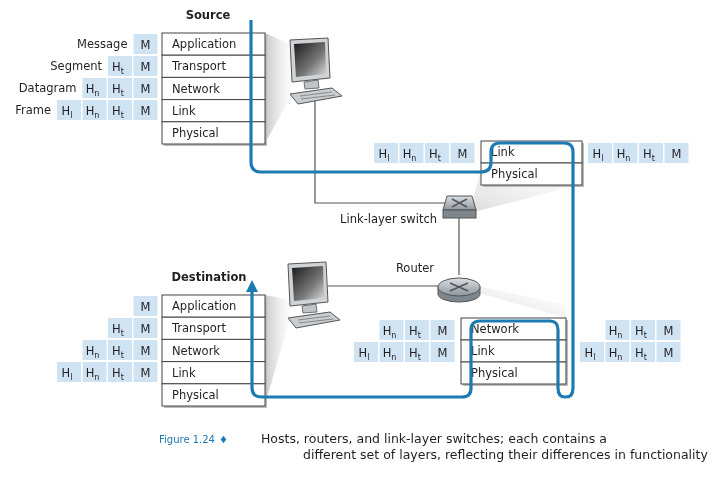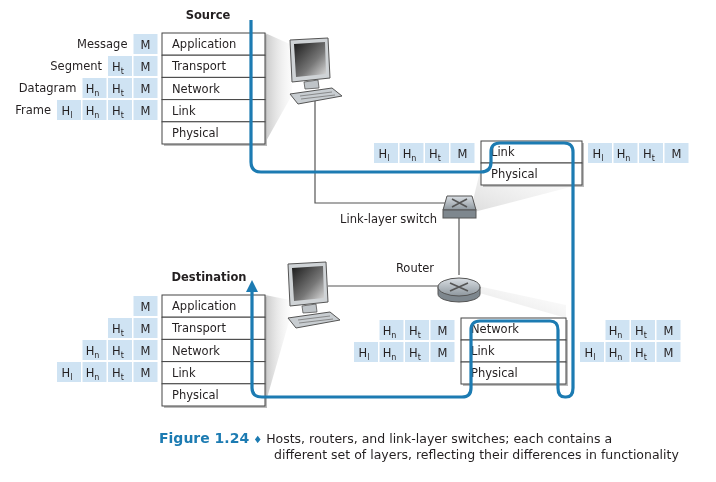--- a/index.html
+++ b/index.html
@@ -5,23 +5,23 @@
   html, body { margin:0; padding:0; background:#ffffff; }
   body { width:716px; height:482px; position:relative; overflow:hidden;
          font-family:"DejaVu Sans", sans-serif; color:#231f20; }
   svg#diagram { position:absolute; left:0; top:0; }
   .lbl { font-family:"DejaVu Sans", sans-serif; font-size:11.5px; fill:#231f20; }
   .bold { font-weight:bold; }
   .hdr-txt { font-family:"DejaVu Sans", sans-serif; font-size:11.5px; fill:#231f20; }
   .sub { font-size:8px; }
   .caption { position:absolute; left:159px; top:431px; width:560px;
              font-family:"DejaVu Sans", sans-serif; font-size:12.5px; line-height:15px; }
-  .fig-num { color:#1c7bb2; font-weight:bold; font-size:14px; }
+  .fig-num { color:#1c7bb2; font-weight:normal; font-size:10px; }
   .bullet { color:#1c7bb2; font-size:10px; margin:0 4px; }
-  .cap-text { color:#231f20; }
+  .cap-text { color:#231f20;margin-left:29px; }
   .cap-line2 { display:block; padding-left:115px; }
 </style>
 </head>
 <body>
 
 <svg id="diagram" width="716" height="430" viewBox="0 0 716 430">
   <defs>
     <linearGradient id="beam" x1="0" y1="0" x2="1" y2="0">
       <stop offset="0" stop-color="#c8c8c8"></stop>
       <stop offset="1" stop-color="#f4f4f4" stop-opacity="0.3"></stop>

